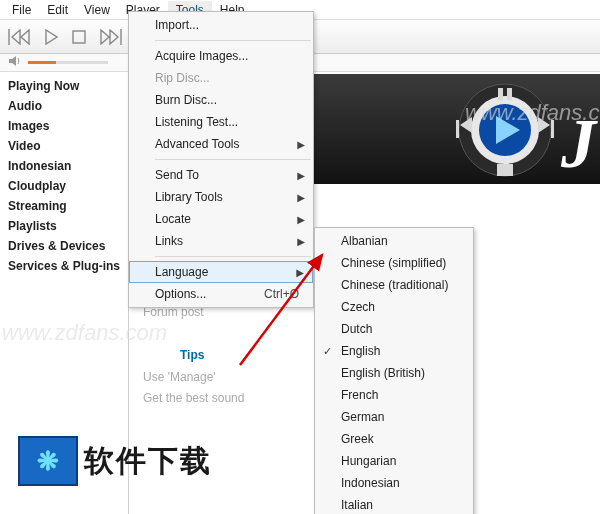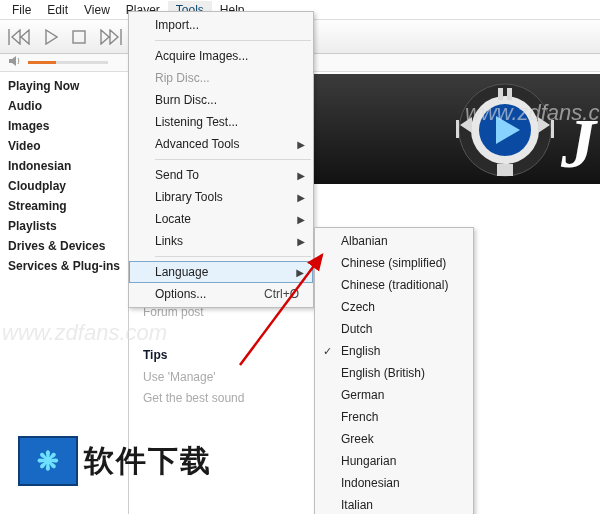--- a/index.html
+++ b/index.html
@@ -21,21 +21,21 @@
   .sidebar { width: 129px; border-right:1px solid #ccc; padding:4px 0; background:#fff; }
   .sidebar .sitem { padding:3px 8px 3px 8px; font-weight:bold; font-size:12px; color:#222; cursor:default; white-space:nowrap; }
 
   .main { flex:1; position:relative; background:#fff; }
   .player-hero { height:110px; background: linear-gradient(#3b3b3b,#121212); position:relative; overflow:hidden; margin-top:2px;}
   .hero-disc { position:absolute; right:40px; top:6px; }
   .hero-j { position:absolute; right:4px; top:30px; color:#fff; font-family: Georgia, serif; font-style:italic; font-size:70px; font-weight:bold;}
   .hero-btn { fill:#d9d9d9; }
 
   .welcome { padding:10px 14px; color:#aaa; font-size:12px; line-height:1.8; }
-  .welcome .red { color:#0f172a; font-weight:bold; }
+  .welcome .red { color:#0369a1; font-weight:bold;margin-left:37px; }
 
   
   .menu { position:absolute; background:#f7f7f7; border:1px solid #bdbdbd; box-shadow:2px 2px 4px rgba(0,0,0,.2); padding:2px 0; }
   .menu .row { display:flex; align-items:center; height:22px; padding:0 28px 0 26px; white-space:nowrap; position:relative; font-size:12px; color:#222;}
   .menu .row.highlight { background:#e5f1fb; border:1px solid #7da8ce; padding:0 27px 0 25px;}
   .menu .row.disabled { color:#999; }
   .menu .sep { height:1px; background:#d8d8d8; margin:4px 2px 4px 26px; }
   .menu .arrow { position:absolute; right:8px; top:50%; transform:translateY(-50%); font-size:10px; color:#444;}
   .menu .shortcut { position:absolute; right:14px; color:#444; }
   .menu .check { position:absolute; left:8px; top:50%; transform:translateY(-50%); font-size:11px; color:#333;}
@@ -213,24 +213,24 @@
       <span>Dutch</span>
     </div>
   <div class="row">
       <span class="check">✓</span>
       <span>English</span>
     </div>
   <div class="row">
       <span>English (British)</span>
     </div>
   <div class="row">
+      <span>French</span>
+    </div>
+  <div class="row">
       <span>German</span>
-    </div>
-  <div class="row">
-      <span>French</span>
     </div>
   <div class="row">
       <span>Greek</span>
     </div>
   <div class="row">
       <span>Hungarian</span>
     </div>
   <div class="row">
       <span>Indonesian</span>
     </div>

